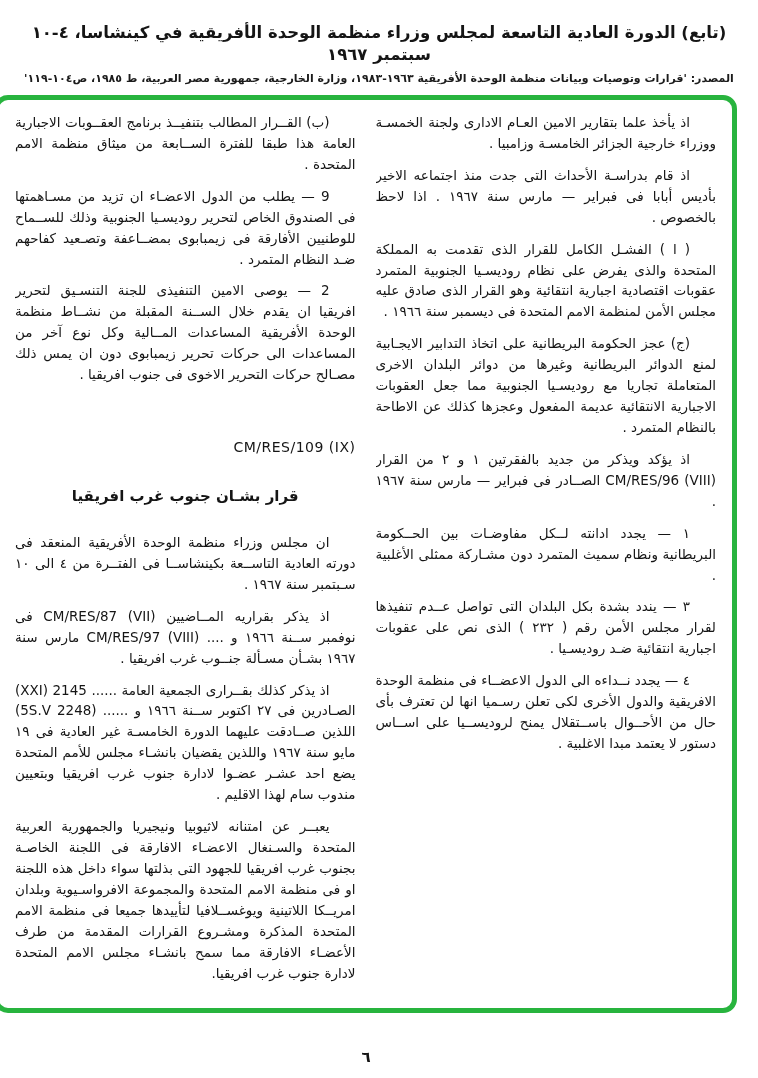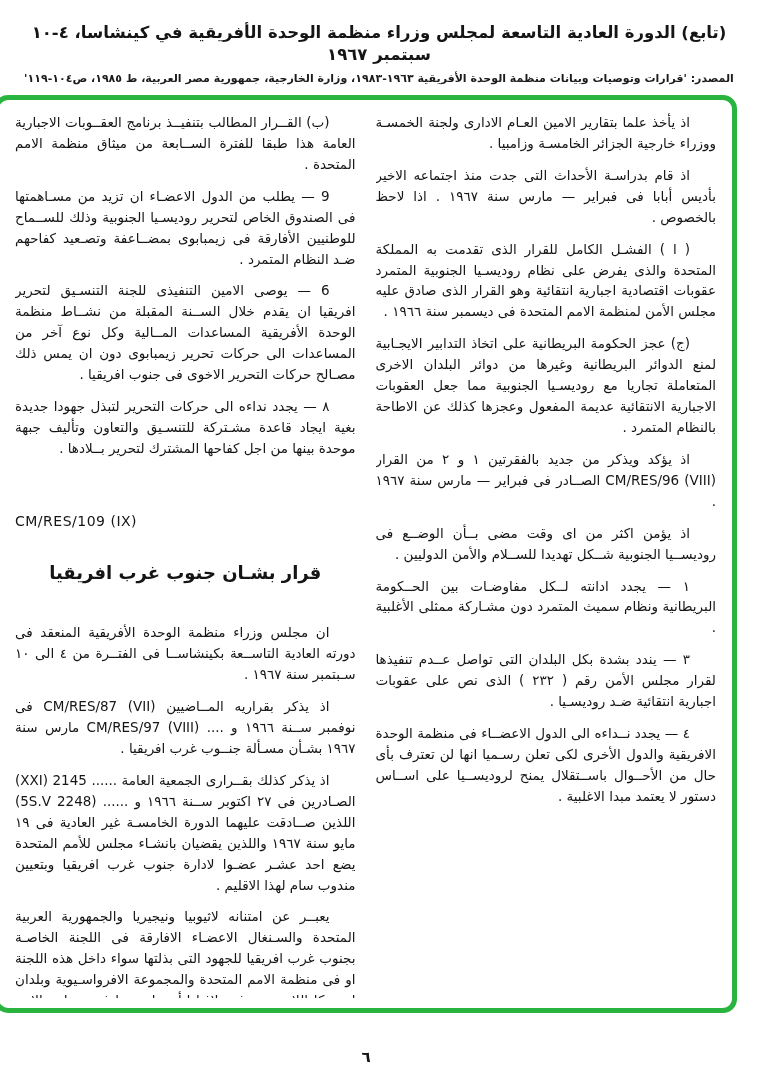--- a/index.html
+++ b/index.html
@@ -59,33 +59,33 @@
   }
   .para {
     margin: 0 0 11px 0;
   }
   .para.p {
     text-align: justify;
     text-indent: 26px;
   }
   .para.code {
     direction: ltr;
-    text-align: left;
+    text-align: right;
     text-indent: 0;
     font-size: 14px;
     letter-spacing: 0.5px;
     margin-top: 52px;
     margin-bottom: 26px;
   }
   .para.heading {
     text-align: center;
     font-weight: bold;
-    font-size: 18px;
+    font-size: 15px;
     text-indent: 0;
-    margin-bottom: 36px;
+    margin-bottom: 24px;
   }
   .doc-footer {
     position: absolute;
     bottom: 12px;
     left: 0;
     right: 0;
     text-align: center;
     font-size: 15px;
     font-weight: bold;
   }
@@ -101,30 +101,28 @@
   </div>
 
   <div class="content-box" style="border-color: rgb(40, 180, 62);">
     <div class="columns">
       <div class="col">
           <div class="para p">اذ يأخذ علما بتقارير الامين العـام الادارى ولجنة الخمسـة ووزراء خارجية الجزائر الخامسـة وزامبيا .</div>
           <div class="para p">اذ قام بدراسـة الأحداث التى جدت منذ اجتماعه الاخير بأديس أبابا فى فبراير — مارس سنة ١٩٦٧ . اذا لاحظ بالخصوص .</div>
           <div class="para p">( ا ) الفشـل الكامل للقرار الذى تقدمت به المملكة المتحدة والذى يفرض على نظام روديسـيا الجنوبية المتمرد عقوبات اقتصادية اجبارية انتقائية وهو القرار الذى صادق عليه مجلس الأمن لمنظمة الامم المتحدة فى ديسمبر سنة ١٩٦٦ .</div>
           <div class="para p">(ج) عجز الحكومة البريطانية على اتخاذ التدابير الايجـابية لمنع الدوائر البريطانية وغيرها من دوائر البلدان الاخرى المتعاملة تجاريا مع روديسـيا الجنوبية مما جعل العقوبات الاجبارية الانتقائية عديمة المفعول وعجزها كذلك عن الاطاحة بالنظام المتمرد .</div>
           <div class="para p">اذ يؤكد ويذكر من جديد بالفقرتين ١ و ٢ من القرار CM/RES/96 (VIII) الصــادر فى فبراير — مارس سنة ١٩٦٧ .</div>
-          <div class="para p">اذ يؤمن اكثر من اى وقت مضى بــأن الوضــع فى روديســيا الجنوبية شــكل تهديدا للســلام والأمن الدوليين .</div>
           <div class="para p">١ — يجدد ادانته لــكل مفاوضـات بين الحــكومة البريطانية ونظام سميث المتمرد دون مشـاركة ممثلى الأغلبية .</div>
           <div class="para p">٣ — يندد بشدة بكل البلدان التى تواصل عــدم تنفيذها لقرار مجلس الأمن رقم ( ٢٣٢ ) الذى نص على عقوبات اجبارية انتقائية ضـد روديسـيا .</div>
           <div class="para p">٤ — يجدد نــداءه الى الدول الاعضــاء فى منظمة الوحدة الافريقية والدول الأخرى لكى تعلن رسـميا انها لن تعترف بأى حال من الأحــوال باســتقلال يمنح لروديســيا على اســاس دستور لا يعتمد مبدا الاغلبية .</div>
         </div>
       <div class="col">
           <div class="para p">(ب) القــرار المطالب بتنفيــذ برنامج العقــوبات الاجبارية العامة هذا طبقا للفترة الســابعة من ميثاق منظمة الامم المتحدة .</div>
           <div class="para p">9 — يطلب من الدول الاعضـاء ان تزيد من مسـاهمتها فى الصندوق الخاص لتحرير روديسـيا الجنوبية وذلك للســماح للوطنيين الأفارقة فى زيمبابوى بمضــاعفة وتصـعيد كفاحهم ضـد النظام المتمرد .</div>
-          <div class="para p">6 — يوصى الامين التنفيذى للجنة التنسـيق لتحرير افريقيا ان يقدم خلال الســنة المقبلة من نشــاط منظمة الوحدة الأفريقية المساعدات المــالية وكل نوع آخر من المساعدات الى حركات تحرير زيمبابوى دون ان يمس ذلك مصـالح حركات التحرير الاخوى فى جنوب افريقيا .</div>
-          <div class="para p">٨ — يجدد نداءه الى حركات التحرير لتبذل جهودا جديدة بغية ايجاد قاعدة مشـتركة للتنسـيق والتعاون وتأليف جبهة موحدة بينها من اجل كفاحها المشترك لتحرير بــلادها .</div>
+          <div class="para p">2 — يوصى الامين التنفيذى للجنة التنسـيق لتحرير افريقيا ان يقدم خلال الســنة المقبلة من نشــاط منظمة الوحدة الأفريقية المساعدات المــالية وكل نوع آخر من المساعدات الى حركات تحرير زيمبابوى دون ان يمس ذلك مصـالح حركات التحرير الاخوى فى جنوب افريقيا .</div>
           <div class="para code">CM/RES/109 (IX)</div>
           <div class="para heading">قرار بشـان جنوب غرب افريقيا</div>
           <div class="para p">ان مجلس وزراء منظمة الوحدة الأفريقية المنعقد فى دورته العادية التاســعة بكينشاســا فى الفتــرة من ٤ الى ١٠ سـبتمبر سنة ١٩٦٧ .</div>
           <div class="para p">اذ يذكر بقراريه المــاضيين CM/RES/87 (VII) فى نوفمبر ســنة ١٩٦٦ و .... CM/RES/97 (VIII) مارس سنة ١٩٦٧ بشـأن مسـألة جنــوب غرب افريقيا .</div>
           <div class="para p">اذ يذكر كذلك بقــرارى الجمعية العامة ...... 2145 (XXI) الصـادرين فى ٢٧ اكتوبر ســنة ١٩٦٦ و ...... (2248 5S.V) اللذين صــادقت عليهما الدورة الخامسـة غير العادية فى ١٩ مايو سنة ١٩٦٧ واللذين يقضيان بانشـاء مجلس للأمم المتحدة يضع احد عشـر عضـوا لادارة جنوب غرب افريقيا وبتعيين مندوب سام لهذا الاقليم .</div>
           <div class="para p">يعبــر عن امتنانه لاثيوبيا ونيجيريا والجمهورية العربية المتحدة والسـنغال الاعضـاء الافارقة فى اللجنة الخاصـة بجنوب غرب افريقيا للجهود التى بذلتها سواء داخل هذه اللجنة او فى منظمة الامم المتحدة والمجموعة الافرواسـيوية وبلدان امريــكا اللاتينية ويوغســلافيا لتأييدها جميعا فى منظمة الامم المتحدة المذكرة ومشـروع القرارات المقدمة من طرف الأعضـاء الافارقة مما سمح بانشـاء مجلس الامم المتحدة لادارة جنوب غرب افريقيا.</div>
         </div>
     </div>
   </div>
 

